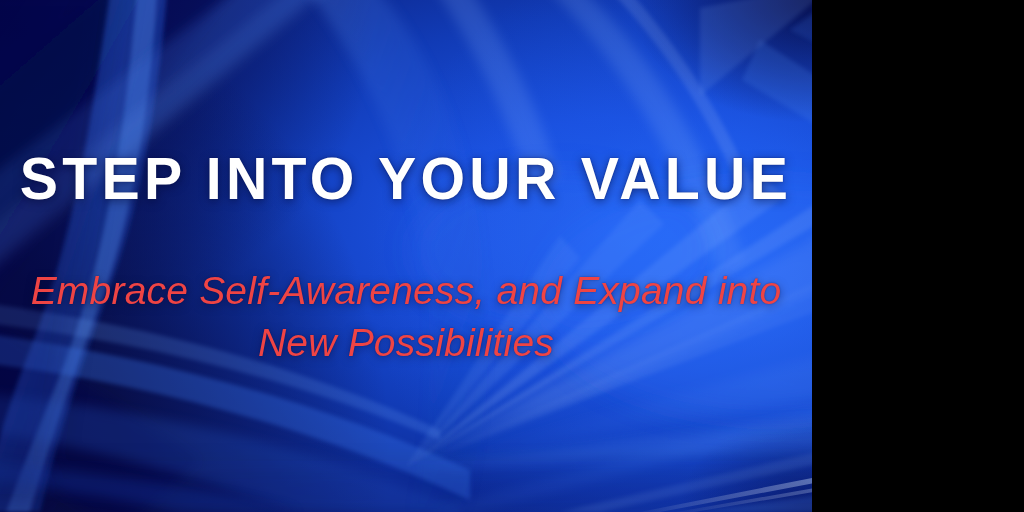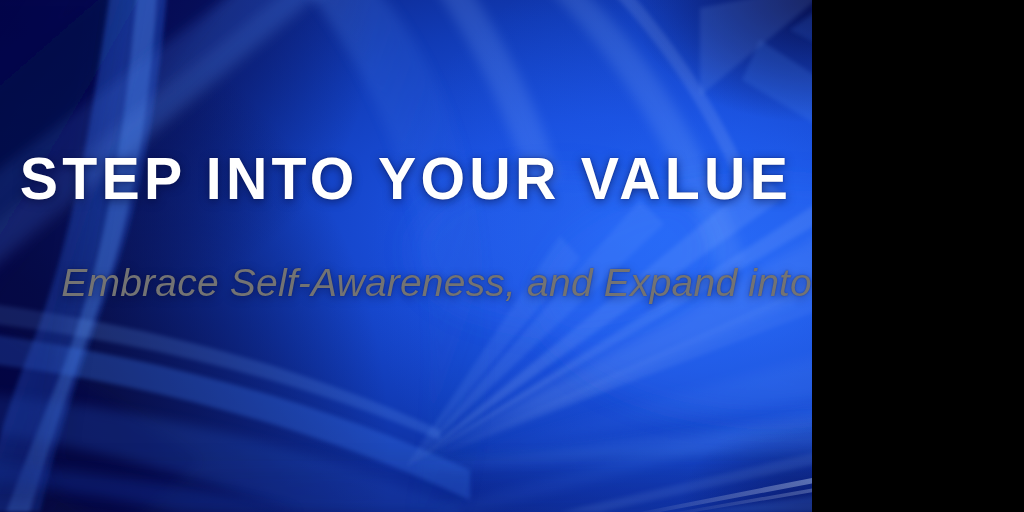--- a/index.html
+++ b/index.html
@@ -73,28 +73,28 @@
     font-weight: 700;
     font-size: 60px;
     line-height: 62px;
     letter-spacing: 4.5px;
     transform: scaleX(0.955);
     transform-origin: center center;
     text-shadow: 0 2px 10px rgba(3,8,48,0.55), 0 0 2px rgba(6,14,70,0.45);
     white-space: nowrap;
   }
   #subtitle {
-    margin: 0;
+    margin: 8px;
     padding: 0;
     position: absolute;
     top: 257px;
     left: 0;
     right: 0;
-    text-align: right;
-    color: #737373;
+    text-align: center;
+    color: #ef4444;
     font-family: "Liberation Sans", sans-serif;
     font-style: italic;
     font-weight: 500;
     font-size: 39px;
     line-height: 52px;
     letter-spacing: 0.2px;
     text-shadow: 0 2px 9px rgba(3,8,48,0.5), 0 0 2px rgba(6,14,70,0.4);
   }
   #subtitle .sub-line {
     display: block;
@@ -249,16 +249,17 @@
       <path d="M -40,-20 L 120,-20 L 40,512 L -40,512 Z" fill="#050940" opacity="0.26"></path>
       <path d="M -40,470 L 1024,470 L 1024,512 L -40,512 Z" fill="#050940" opacity="0.10"></path>
     </g>
   </svg>
 
   <div id="text-block">
     <h1 id="headline">STEP INTO YOUR VALUE</h1>
 
     <p id="subtitle">
       <span class="sub-line">Embrace Self-Awareness, and Expand into</span>
+      <span class="sub-line">New Possibilities</span>
     </p>
   </div>
 
 </div>
 
 </body></html>

